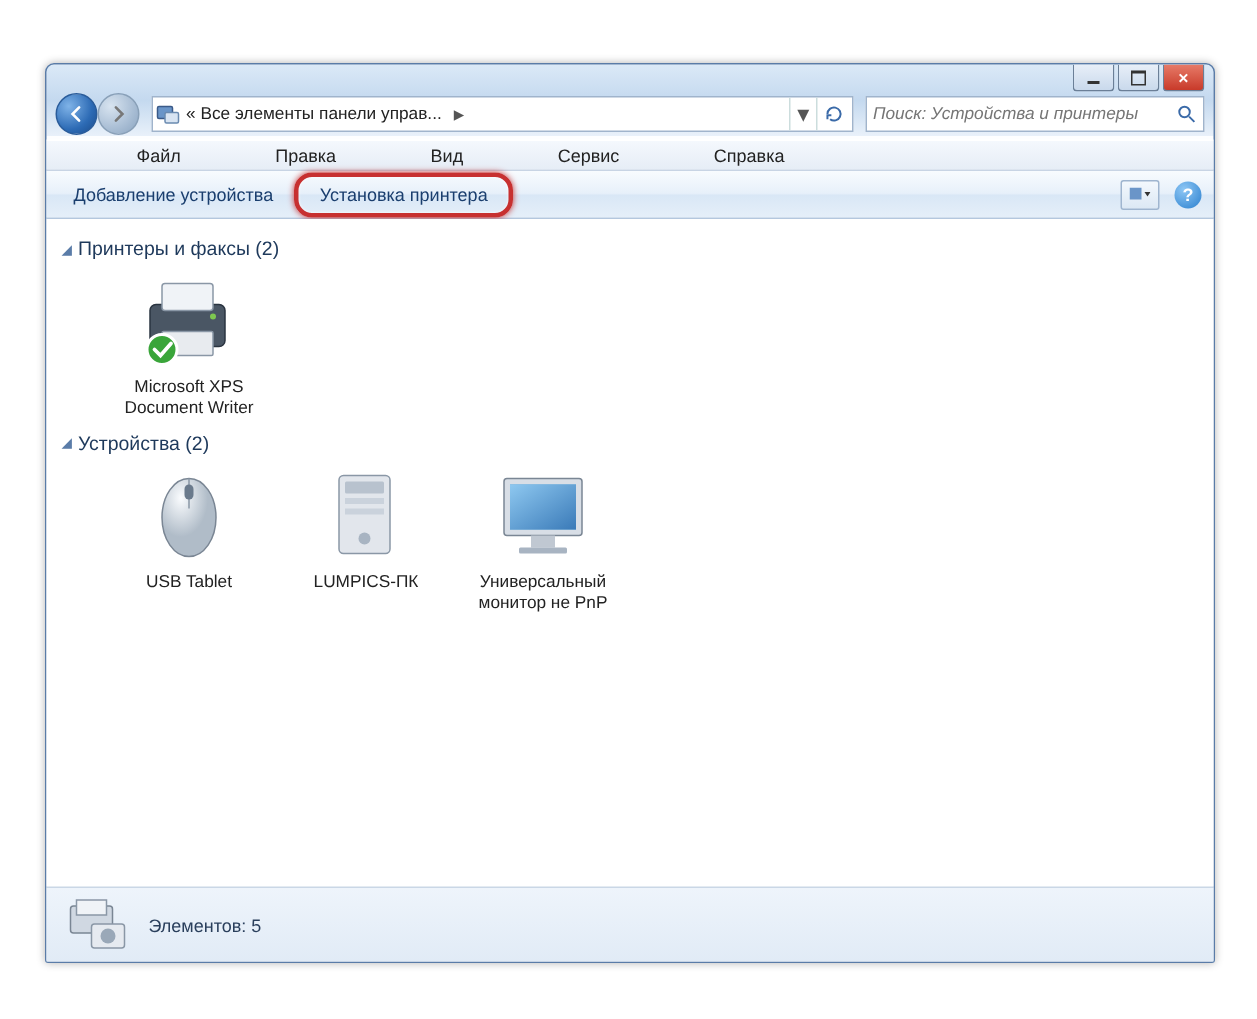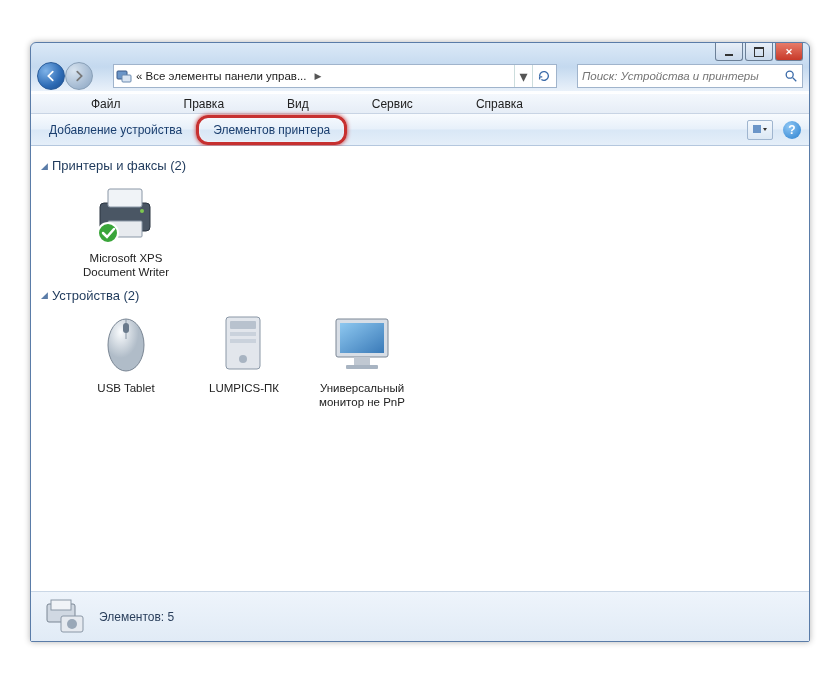--- a/index.html
+++ b/index.html
@@ -16,21 +16,21 @@
 
 .win-controls { position: absolute; top: 0; right: 6px; display: flex; gap: 2px; }
 .wc { width: 28px; height: 18px; border: 1px solid #6b7f97; border-top: none; border-radius: 0 0 3px 3px; display: flex; align-items: center; justify-content: center; font-size: 10px; }
 .wc-min, .wc-max { background: linear-gradient(to bottom, #e8eff8, #c9d9ec); }
 .wc-close { background: linear-gradient(to bottom, #e77b68, #c83a2a); color: #fff; }
 .wc-min::before { content: ""; width: 8px; height: 2px; background: #333; margin-top: 6px; }
 .wc-max::before { content: ""; width: 8px; height: 7px; border: 1px solid #333; border-top-width: 2px; }
 .wc-close::before { content: "✕"; font-weight: bold; font-size: 9px; }
 
 
-.nav-row { display: flex; align-items: center; height: 34px; padding: 0 6px; gap: 20px; margin-top: 16px; }
+.nav-row { display: flex; align-items: center; height: 34px; padding: 0 6px; gap: 8px; margin-top: 16px; }
 .nav-btns { display: flex; gap: 0; }
 .nav-btn { width: 28px; height: 28px; border-radius: 50%; background: radial-gradient(circle at 30% 30%, #7fb3e8, #2d6bb5 60%, #1a4b8c); border: 1px solid #2a5c9a; display: flex; align-items: center; justify-content: center; color: #fff; }
 .nav-btn.fwd { background: radial-gradient(circle at 30% 30%, #d8e4f0, #a8bdd4 60%, #8aa4c0); color: #666; border-color: #89a0b8; }
 .nav-btn svg { width: 14px; height: 14px; }
 .addr-bar { flex: 1; height: 24px; background: #fff; border: 1px solid #a0b4cc; display: flex; align-items: center; padding: 0 2px; }
 .addr-seg { padding: 0 4px; font-size: 11.5px; color: #222; height: 100%; display: flex; align-items: center; gap: 2px; }
 .addr-icon { width: 16px; height: 16px; display: inline-flex; align-items: center; justify-content: center; }
 .addr-chev { color: #555; font-size: 9px; padding: 0 4px; }
 .addr-drop { width: 18px; border-left: 1px solid #cdd; height: 100%; display: flex; align-items: center; justify-content: center; color: #555; }
 .refresh { width: 22px; height: 22px; display: flex; align-items: center; justify-content: center; border-left: 1px solid #cdd; }
@@ -123,21 +123,21 @@
   <div class="menubar">
     <span class="menu-item">Файл</span>
     <span class="menu-item">Правка</span>
     <span class="menu-item">Вид</span>
     <span class="menu-item">Сервис</span>
     <span class="menu-item">Справка</span>
   </div>
 
   <div class="toolbar">
     <span class="tool-btn">Добавление устройства</span>
-    <span class="tool-btn highlight">Элементов принтера</span>
+    <span class="tool-btn highlight">Установка принтера</span>
     <span class="tool-spacer"></span>
     <span class="tool-drop">
       <svg width="14" height="10" viewBox="0 0 14 10">
           <rect x="0" y="0" width="8" height="8" fill="#6a95c8"></rect>
           <path d="M10 3l2 3l2-3z" fill="#333"></path>
         </svg>
     </span>
     <span class="help-ico">?</span>
   </div>
 

